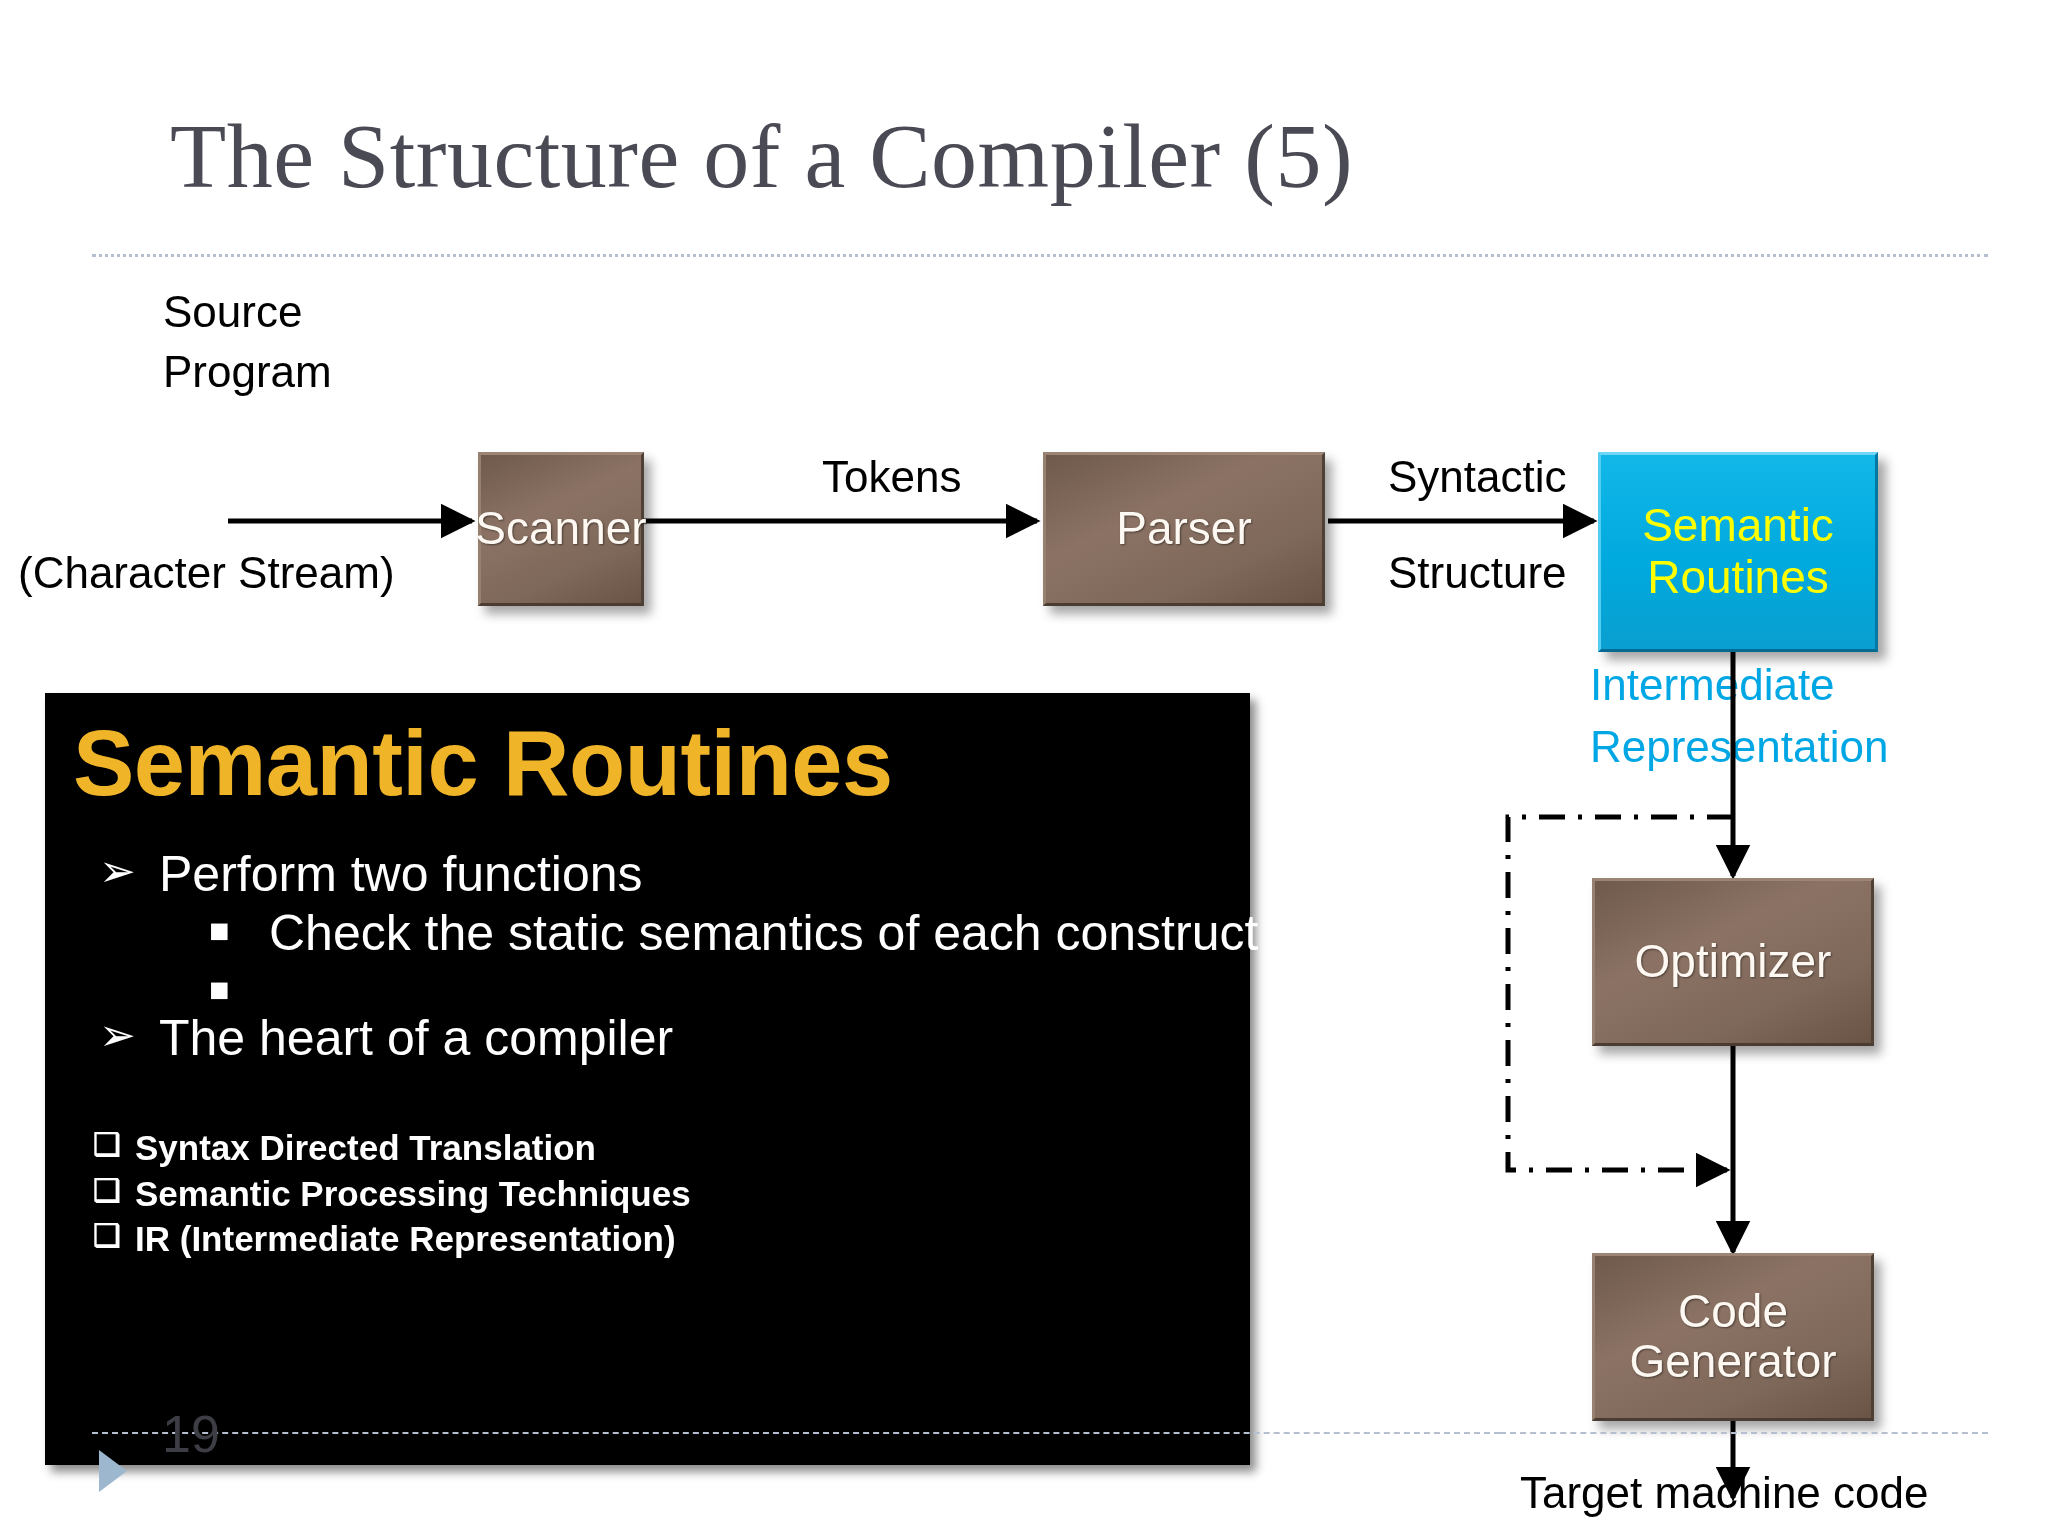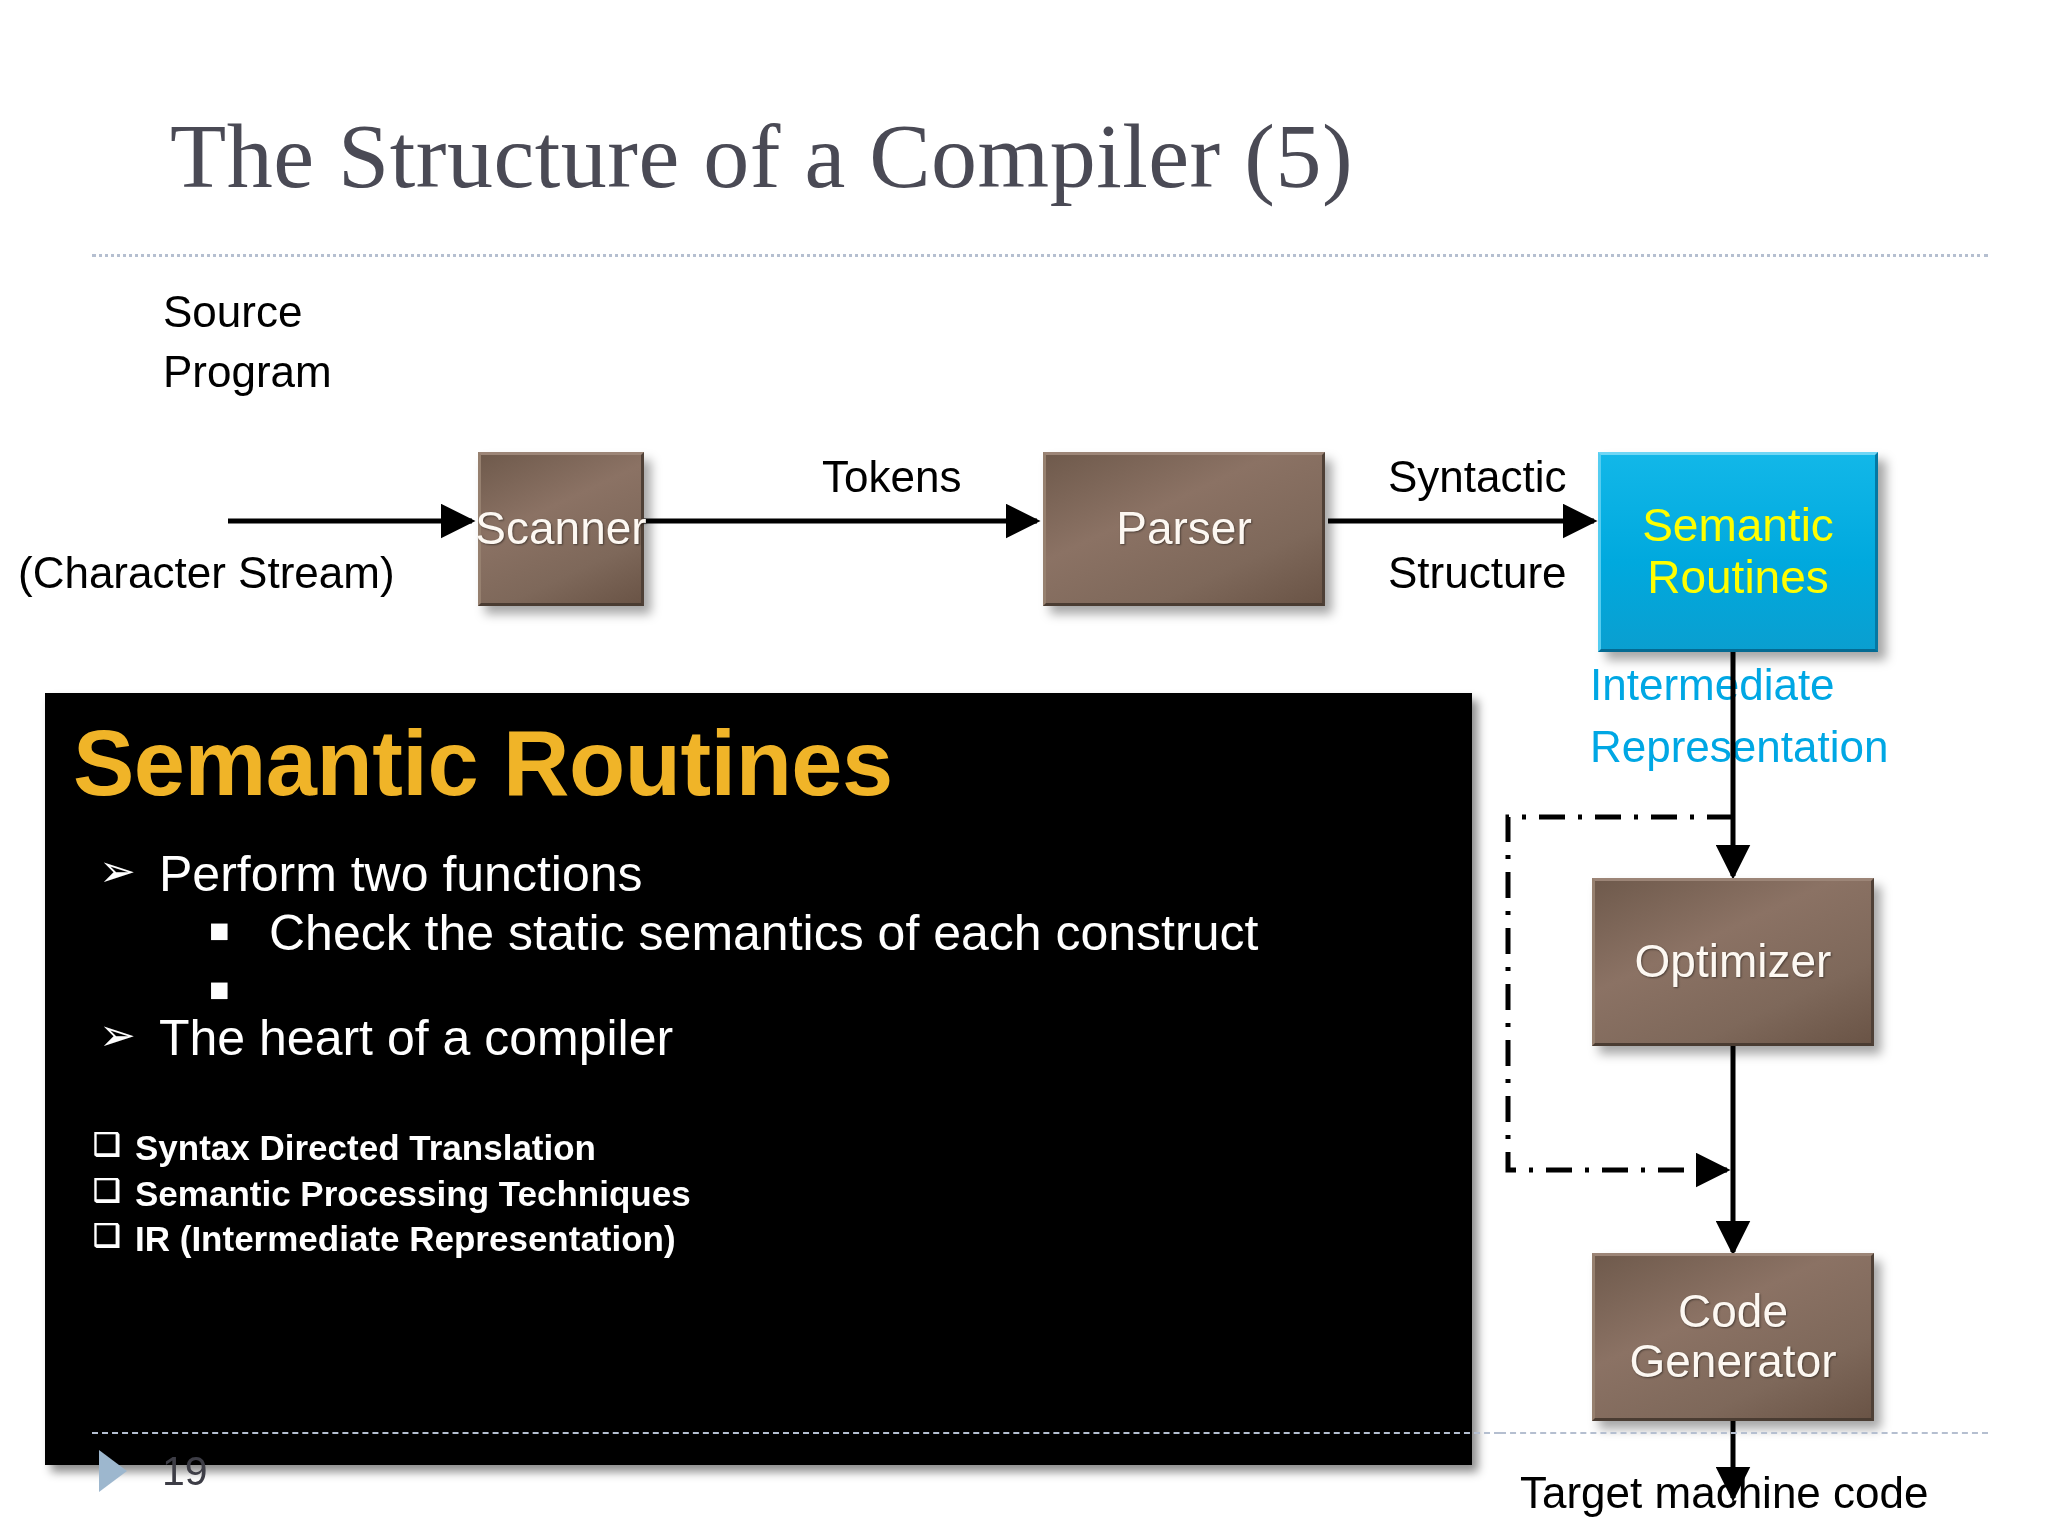--- a/index.html
+++ b/index.html
@@ -92,21 +92,21 @@
   }
 
   
   .arrow-svg { position: absolute; overflow: visible; }
 
   
   #black-panel {
     position: absolute;
     left: 45px;
     top: 693px;
-    width: 1427px;
+    width: 1205px;
     height: 772px;
     background: #000000;
     box-shadow: 6px 7px 9px rgba(0,0,0,0.45);
   }
   #panel-heading {
     position: absolute;
     left: 28px;
     top: 24px;
     color: #f0b428;
     font-size: 92px;
@@ -170,22 +170,22 @@
     left: 99px;
     top: 1450px;
     width: 0; height: 0;
     border-left: 28px solid #9db7ce;
     border-top: 21px solid transparent;
     border-bottom: 21px solid transparent;
   }
   #page-num {
     position: absolute;
     left: 162px;
-    top: 1448px;
-    font-size: 41px;
+    top: 1404px;
+    font-size: 52px;
     color: #3d3d46;
   }
 </style>
 </head>
 <body>
 
 <div id="slide">
 
   <div id="slide-title">The Structure of a Compiler (5)</div>
   <div id="title-rule"></div>

